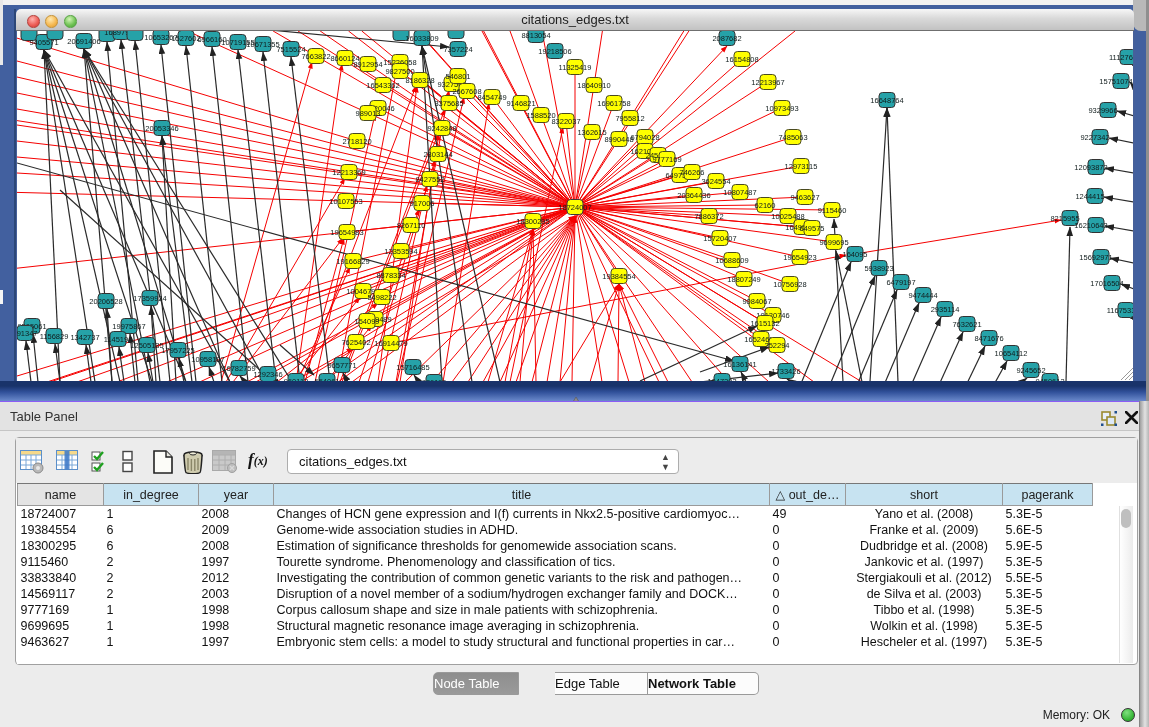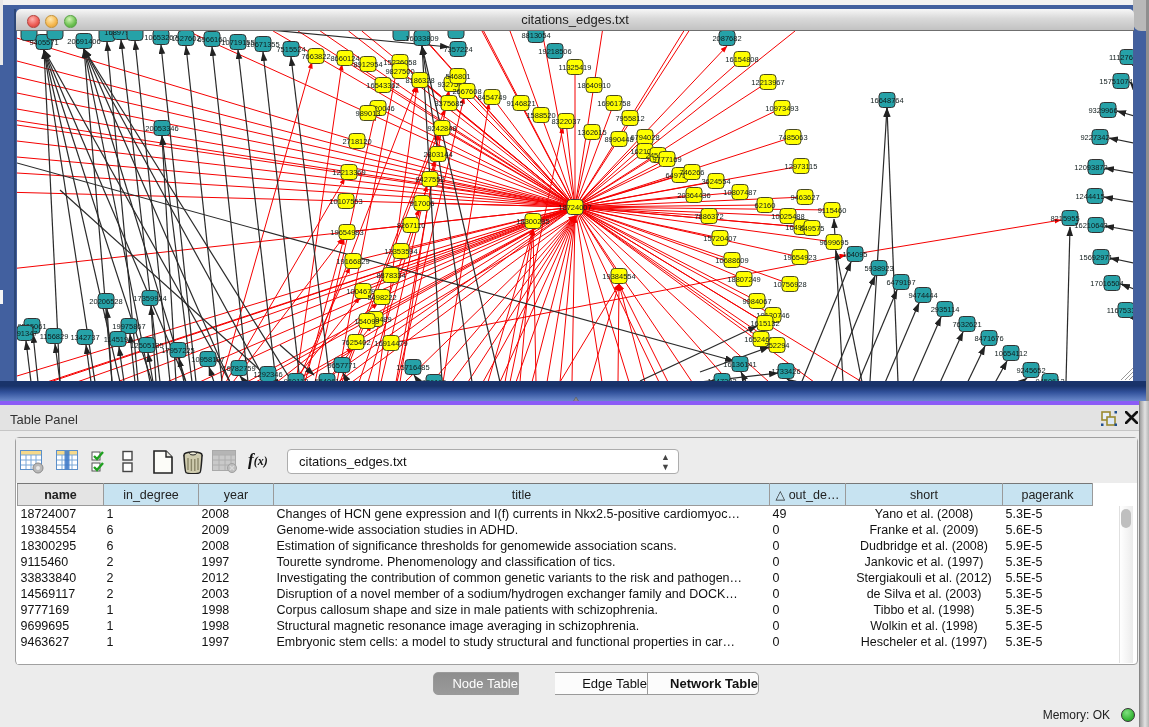--- a/index.html
+++ b/index.html
@@ -22,46 +22,46 @@
   font-size:13px; color:#222; }
 .tl { position:absolute; top:6px; width:12.5px; height:12.5px; border-radius:50%; }
 #tlr { left:11px; background:radial-gradient(circle at 40% 30%,#ffb2ae,#ec5b53 60%,#c33b35); border:0.5px solid #b5413c; }
 #tly { left:29px; background:radial-gradient(circle at 40% 30%,#ffe9b0,#f5b74e 60%,#d89b34); border:0.5px solid #c69339; }
 #tlg { left:48px; background:radial-gradient(circle at 40% 30%,#d2f5b5,#6dc152 60%,#4da13b); border:0.5px solid #57a344; }
 #canvas { left:16px; top:31px; width:1119px; height:350px; background:#fff;
   border-left:1px solid #46609a; border-right:2px solid #46609a; overflow:hidden; }
 
 #panel { left:0; top:401px; width:1149px; height:326px; background:#ececec; }
 #phead { left:0; top:401px; width:1149px; height:30px; background:#e3e3e3;
-  border-top:4px solid #8b5cf6; border-bottom:1px solid #c6c6c6;
+  border-top:1px solid #8b5cf6; border-bottom:1px solid #c6c6c6;
   font-size:13px; color:#333; line-height:30px; padding-left:10px; }
 #float-ic { left:1101px; top:411px; width:17px; height:15px; }
 #close-ic { left:1125px; top:411px; width:13px; height:13px; }
 #frame { left:15px; top:437px; width:1123px; height:228px; border:1px solid #a0a0a0;
   border-radius:4px; background:#fff; }
 #toolbar { left:16px; top:438px; width:1121px; height:45px; background:#ececec; }
 #combo { left:287px; top:449px; width:392px; height:25px; background:#fff;
   border:1px solid #adadad; border-radius:4px; font-size:13px; color:#111;
   line-height:23px; padding-left:11px; }
 #combo .arr { position:absolute; right:8px; top:2px; font-size:9px; color:#444; line-height:10px; }
 #tclip { left:17px; top:483px; width:1103px; height:181px; overflow:hidden; background:#fff; }
 table#tbl { position:absolute; left:0; top:0; width:1075px; border-collapse:collapse;
   font-size:12.5px; color:#111; table-layout:fixed; background:#fff; }
 #tbl th { height:22px; background:#c7e3f1; border:1px solid #9a9a9a; border-top:1px solid #777;
   font-weight:normal; font-size:12.5px; color:#222; }
-#tbl th.c1 { background:#e4e4e4;font-weight:bold; }
+#tbl th.c1 { background:#e4e4e4; }
 #tbl td { height:16px; padding:0 3px 0 3px; white-space:nowrap; overflow:hidden; }
 #tbl td.c1 { padding-left:3px; }
 #tbl td.c6 { text-align:center; }
 #scroll { left:1119px; top:506px; width:14px; height:157px; background:linear-gradient(to right,#ffffff,#ececec); border-left:1px solid #e0e0e0; }
 #thumb { left:1121px; top:509px; width:10px; height:19px; background:#bfbfbf; border-radius:5px; }
 #rstrip { left:1139px; top:401px; width:10px; height:326px; background:linear-gradient(to right,#9f9f9f,#e2e2e2 55%,#b5b5b5); border-left:1px solid #858585; }
 
 #tabs { left:433px; top:672px; height:23px; display:flex; font-size:13px; }
-#tabs div { line-height:22px; text-align:right; background:#fcfcfc; border:1px solid #9a9a9a; border-left:none; color:#111; box-sizing:border-box; }
+#tabs div { line-height:22px; text-align:left; background:#fcfcfc; border:1px solid #9a9a9a; border-left:none; color:#111; box-sizing:border-box; }
 #tabs div:nth-child(1) { width:86px; } #tabs div:nth-child(2) { width:93px;margin-left:36px; } #tabs div:nth-child(3) { width:111px;font-weight:bold; }
 #tabs div:first-child { border-left:1px solid #9a9a9a; border-radius:5px 0 0 5px;
   background:linear-gradient(#8e8e8e,#9a9a9a); color:#fff; }
 #tabs div:last-child { border-radius:0 5px 5px 0; }
 #status { left:0px; top:700px; width:1139px; height:27px; background:#ececec; }
 #mem { position:absolute; right:29px; top:8px; font-size:12px; color:#222; }
 #dot { position:absolute; right:4px; top:8px; width:14px; height:14px; border-radius:50%;
   background:radial-gradient(circle at 40% 30%,#7fe07f,#35b535 65%,#2a9b2a); border:1px solid #333; }
 .icon { position:absolute; top:450px; }
 </style></head><body>

